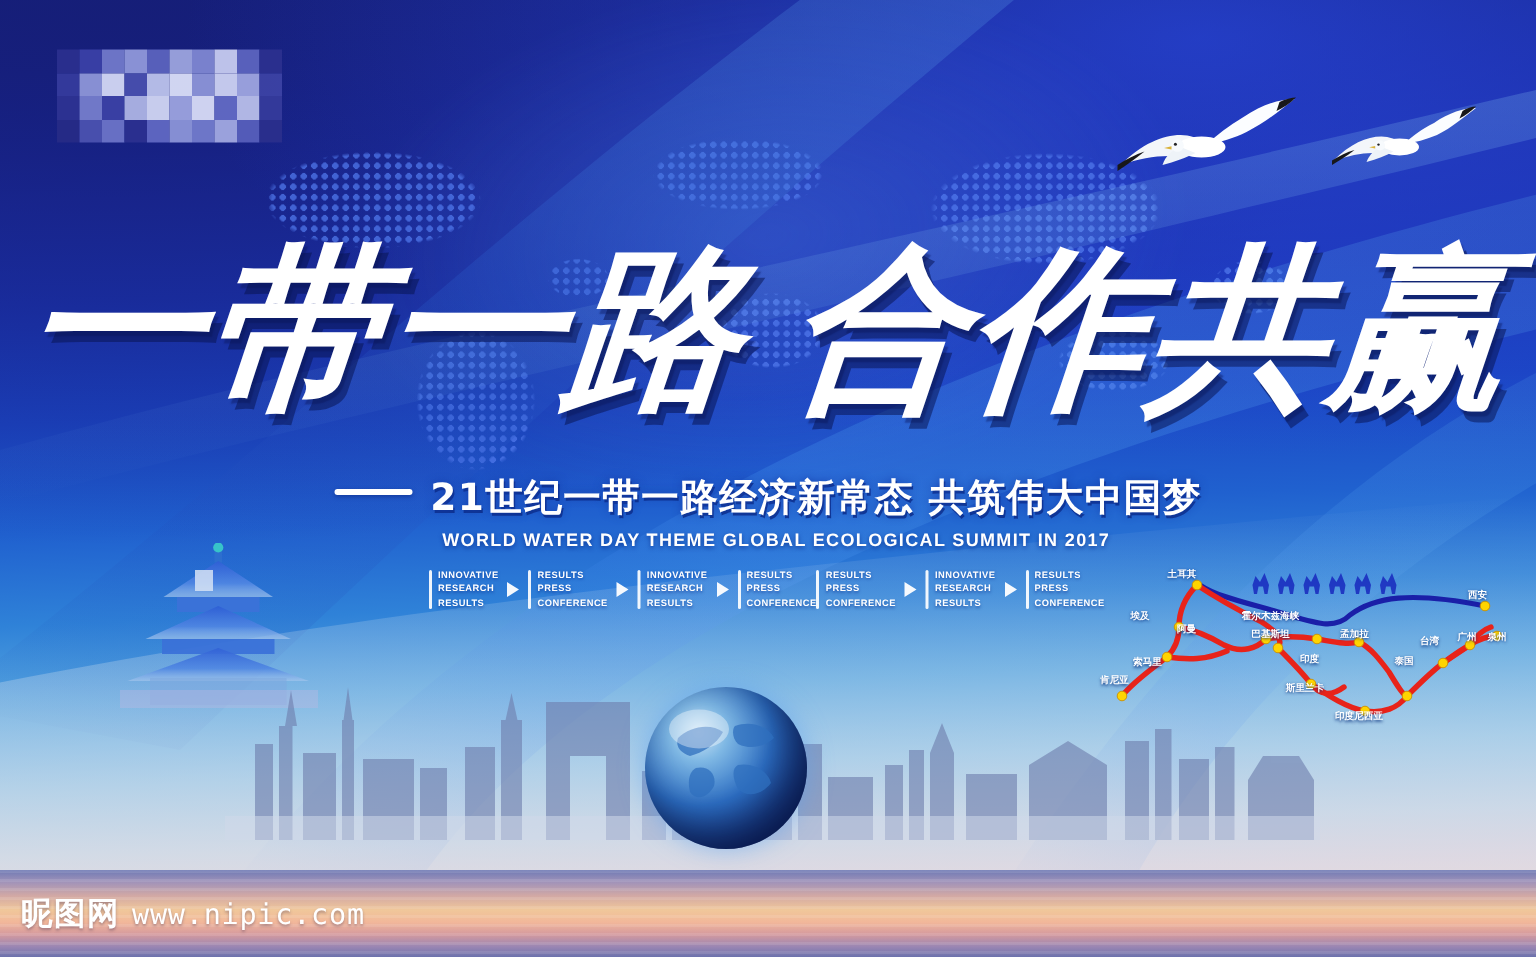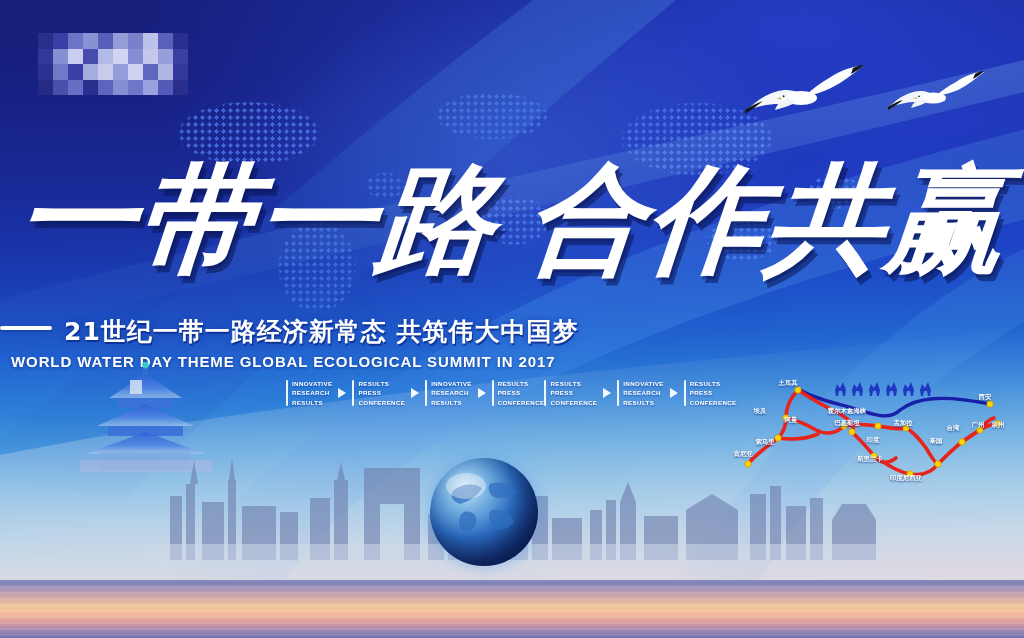--- a/index.html
+++ b/index.html
@@ -77,35 +77,35 @@
     font-family:"DejaVu Sans","Liberation Sans",sans-serif;
     font-weight:bold;color:#fff;white-space:nowrap;
     font-size:118px;line-height:1;letter-spacing:2px;
     text-shadow:5px 7px 0 rgba(7,20,80,.52), 2px 3px 1px rgba(10,25,95,.45);
     font-style:italic;
     transform:skewX(-5deg);
   }
   .headline .gap{display:inline-block;width:30px;}
 
   
-  .subwrap{position:absolute;left:0;right:0;top:318px;}
+  .subwrap{position:absolute;left:0;right:0;top:318px;text-align:center;}
   .sub-cn{
     display:inline-block;color:#fff;font-weight:bold;font-size:25px;
     letter-spacing:1px;line-height:1.1;
     font-family:"DejaVu Sans","Liberation Sans",sans-serif;
     text-shadow:0 0 6px rgba(20,60,170,.9), 1px 2px 0 rgba(10,40,130,.8);
     vertical-align:middle;
   }
   .dash{
     display:inline-block;width:52px;height:4px;background:#fff;
     vertical-align:middle;margin:0 12px 8px 0;border-radius:2px;
     box-shadow:0 1px 3px rgba(10,40,130,.6);
   }
   .sub-en{
-    margin-top:7px;color:#ffffff;font-weight:bold;font-size:15px;
+    margin-top:7px;color:#ffffff;font-weight:bold;font-size:12px;
     letter-spacing:.9px;
     text-shadow:0 1px 3px rgba(10,45,140,.75);
     padding-left:11px;
   }
 
   
   .strip{
     position:absolute;left:286px;top:377px;width:448px;height:32px;
     display:flex;align-items:center;
   }
@@ -495,15 +495,19 @@
       <span class="lbl" style="left: 163px; top: 55px;">孟加拉</span>
       <span class="lbl" style="left: 166px; top: 110px;">印度尼西亚</span>
       <span class="lbl" style="left: 196px; top: 73px;">泰国</span>
       <span class="lbl" style="left: 213px; top: 60px;">台湾</span>
       <span class="lbl" style="left: 238px; top: 57px;">广州</span>
       <span class="lbl" style="left: 258px; top: 57px;">泉州</span>
       <span class="lbl" style="left: 245px; top: 29px;">西安</span>
     </div>
 
   <div class="foot">
+    <div class="wm">
+      <span class="wm-cn">昵图网</span>
+      <span class="wm-url">www.nipic.com</span>
+    </div>
   </div>
 
 </div>
 
 </body></html>

